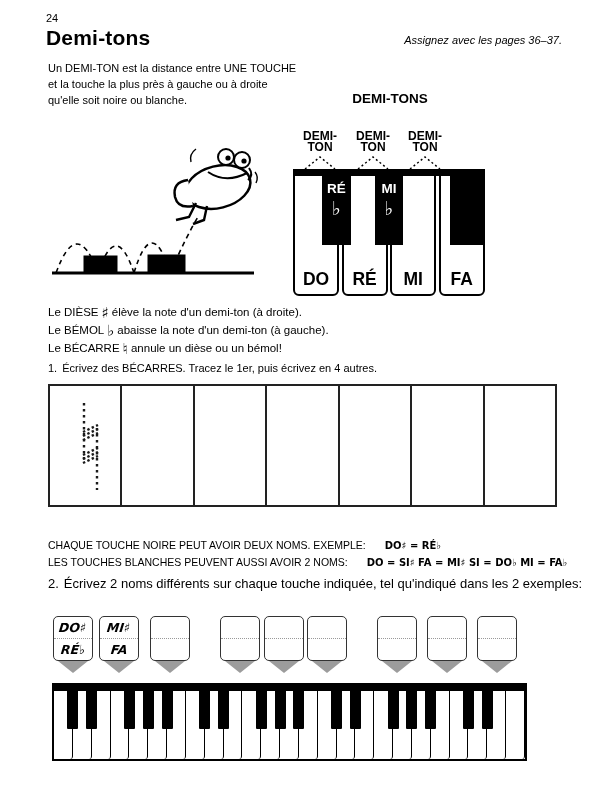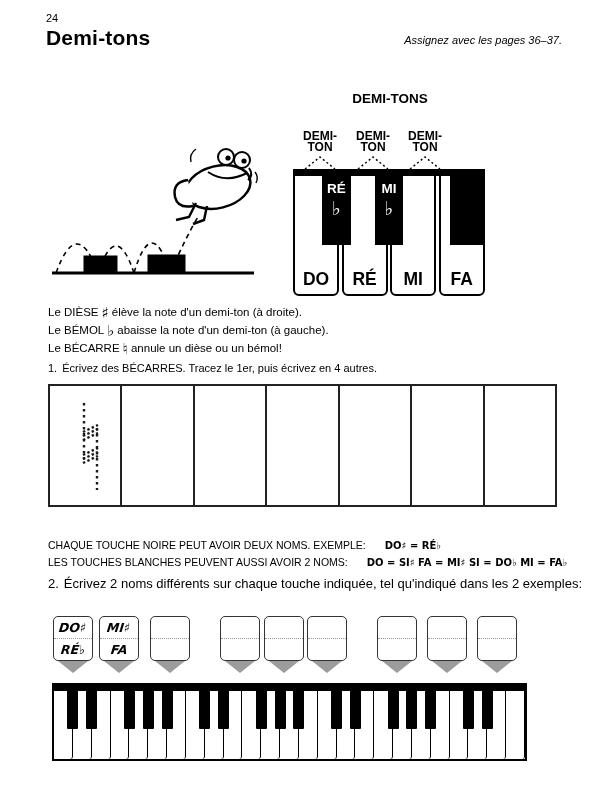--- a/index.html
+++ b/index.html
@@ -71,20 +71,25 @@
 </style>
 </head>
 <body>
 
 <div class="page">
 
   <div class="abs page-number">24</div>
   <div class="abs page-title">Demi-tons</div>
   <div class="abs assign-note">Assignez avec les pages 36–37.</div>
 
+  <div class="abs intro">
+    <div>Un DEMI-TON est la distance entre UNE TOUCHE</div>
+    <div>et la touche la plus près à gauche ou à droite</div>
+    <div>qu'elle soit noire ou blanche.</div>
+  </div>
 
   <div class="abs frog-wrap">
     <svg width="210" height="135" viewBox="0 0 210 135">
       <g stroke="#000" fill="none">
         <path d="M2,128 H204" stroke-width="3"></path>
         <rect x="34" y="111" width="33" height="17" fill="#000"></rect>
         <rect x="98" y="110" width="37" height="18" fill="#000"></rect>
         <g stroke-width="1.6" stroke-dasharray="5,4">
           <path d="M6,128 Q27,70 48,128"></path>
           <path d="M48,128 Q66,74 84,128"></path>

